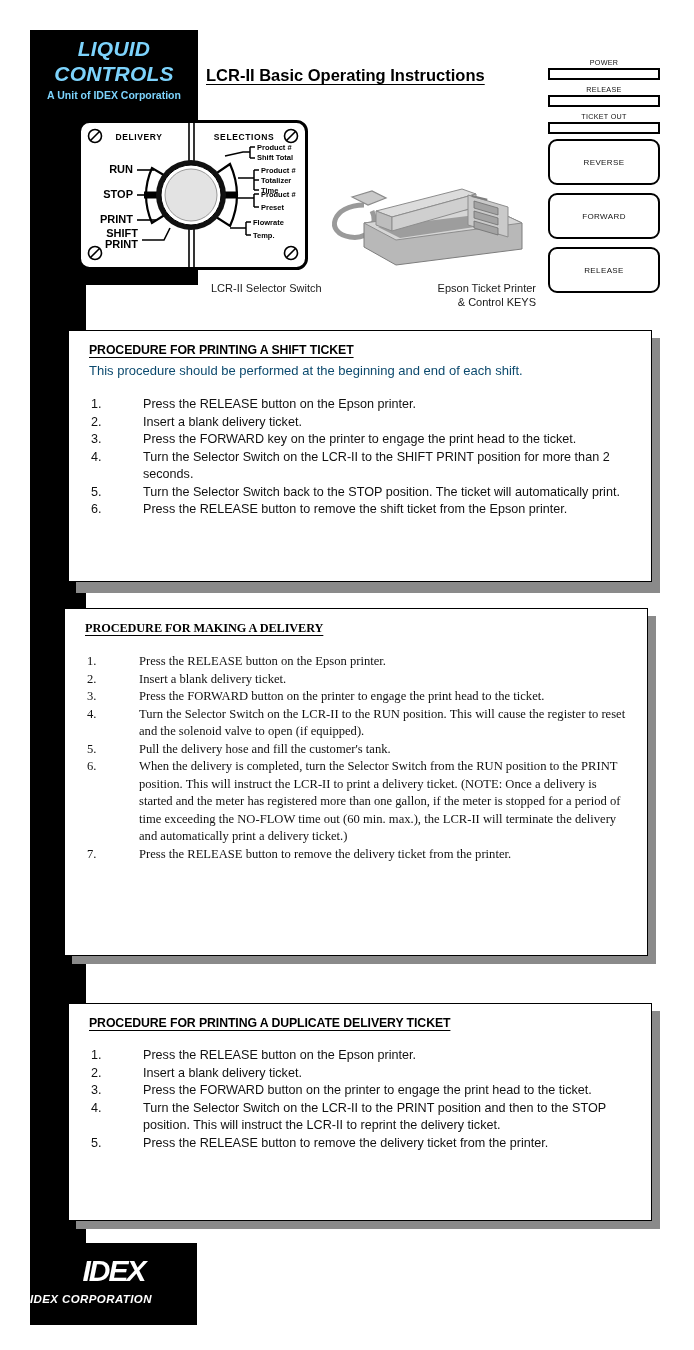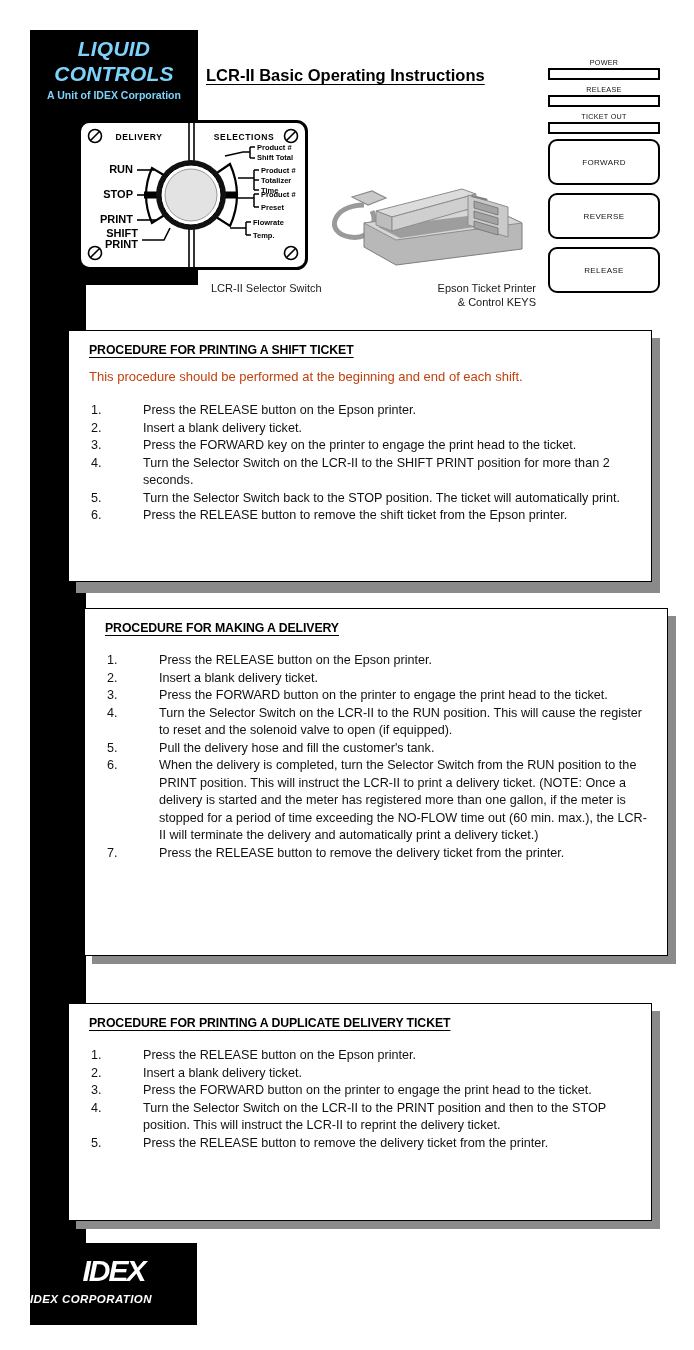--- a/index.html
+++ b/index.html
@@ -143,23 +143,23 @@
     font-size: 12.3px;
     font-weight: bold;
     color: #000;
     text-decoration: underline;
     text-underline-offset: 2.5px;
     letter-spacing: -0.1px;
     margin-bottom: 2px;
   }
   .proc-intro {
     font-size: 13px;
-    color: #c2410c;
+    color: #0c4a6e;
     line-height: 17px;
-    margin-top: 11px;
+    margin-top: 5px;
   }
   ol.steps {
     list-style: none;
     margin: 0; padding: 0;
     margin-top: 17px;
   }
   ol.steps li {
     position: relative;
     font-size: 12.6px;
     line-height: 17.5px;
@@ -333,42 +333,42 @@
       <div class="lamp-box"></div>
     </div>
     <div>
       <div class="lamp-label">RELEASE</div>
       <div class="lamp-box"></div>
     </div>
     <div>
       <div class="lamp-label">TICKET OUT</div>
       <div class="lamp-box"></div>
     </div>
+    <div class="keybtn">REVERSE</div>
     <div class="keybtn">FORWARD</div>
-    <div class="keybtn">REVERSE</div>
     <div class="keybtn">RELEASE</div>
   </div>
 
   <div class="proc-wrap" style="left:68px; top:330px; width:584px; height:255px;">
     <div class="proc-shadow"></div>
     <div class="proc-box" style="height:252px;">
       <div class="proc-head">PROCEDURE FOR PRINTING A SHIFT TICKET</div>
       <div class="proc-intro">This procedure should be performed at the beginning and end of each shift.</div>
       <ol class="steps">
         <li><span class="num">1.</span><span>Press the RELEASE button on the Epson printer.</span></li>
         <li><span class="num">2.</span><span>Insert a blank delivery ticket.</span></li>
         <li><span class="num">3.</span><span>Press the FORWARD key on the printer to engage the print head to the ticket.</span></li>
         <li><span class="num">4.</span><span>Turn the Selector Switch on the LCR-II to the SHIFT PRINT position for more than 2 seconds.</span></li>
         <li><span class="num">5.</span><span>Turn the Selector Switch back to the STOP position.  The ticket will automatically print.</span></li>
         <li><span class="num">6.</span><span>Press the RELEASE button to remove the shift ticket from the Epson printer.</span></li>
       </ol>
     </div>
   </div>
 
-  <div class="proc-wrap" style="left:84px; top:608px; width:584px; height:348px;">
+  <div class="proc-wrap" style="left:64px; top:608px; width:584px; height:348px;font-family:Liberation Serif, serif;">
     <div class="proc-shadow"></div>
     <div class="proc-box" style="height:348px;">
       <div class="proc-head">PROCEDURE FOR MAKING A DELIVERY</div>
       <ol class="steps">
         <li><span class="num">1.</span><span>Press the RELEASE button on the Epson printer.</span></li>
         <li><span class="num">2.</span><span>Insert a blank delivery ticket.</span></li>
         <li><span class="num">3.</span><span>Press the FORWARD button on the printer to engage the print head to the ticket.</span></li>
         <li><span class="num">4.</span><span>Turn the Selector Switch on the LCR-II to the RUN position.  This will cause the register to reset and the solenoid valve to open (if equipped).</span></li>
         <li><span class="num">5.</span><span>Pull the delivery hose and fill the customer's tank.</span></li>
         <li><span class="num">6.</span><span>When the delivery is completed, turn the Selector Switch from the RUN position to the PRINT position.  This will instruct the LCR-II to print a delivery ticket.  (NOTE: Once a delivery is started and the meter has registered more than one gallon, if the meter is stopped for a period of time exceeding the NO-FLOW time out (60 min. max.), the LCR-II will terminate the delivery and automatically print a delivery ticket.)</span></li>

